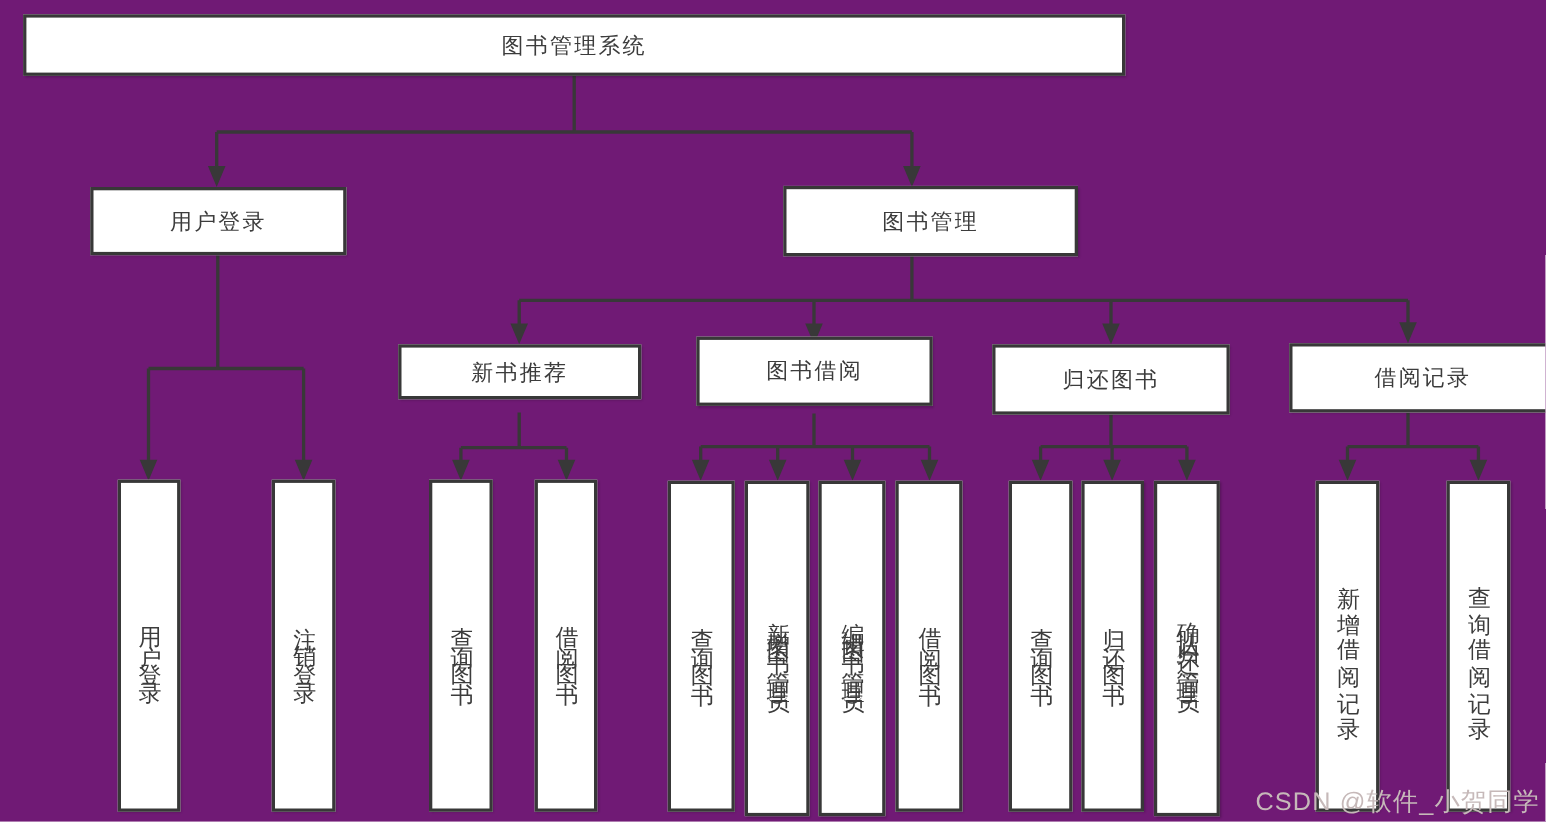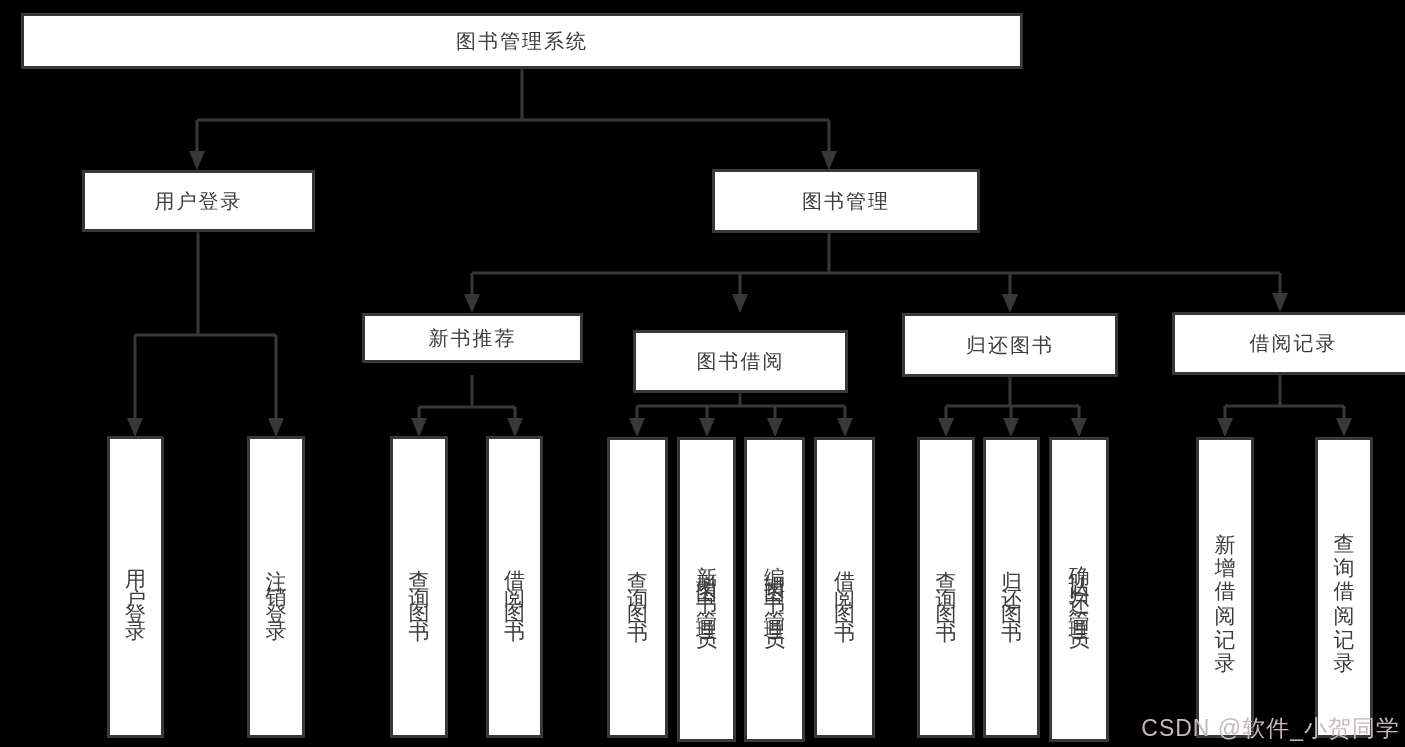--- a/index.html
+++ b/index.html
@@ -1,17 +1,17 @@
 <!DOCTYPE html>
 <html><head>
 <meta charset="utf-8">
 <style>
   html,body { margin:0; padding:0; background:#ffffff; }
   .stage {
-    position:relative; width:1405px; height:747px; background:#000000;
+    position:relative; width:1405px; height:747px; background:#701a75;
     font-family:"Liberation Sans", sans-serif; color:#3c3c3c; overflow:hidden;
   }
   .wires { position:absolute; left:0; top:0; width:1405px; height:747px; }
   .box {
     position:absolute; box-sizing:border-box;
     border:3px solid #383838; background:#ffffff;
     display:flex; align-items:center; justify-content:center;
     font-size:20px; letter-spacing:2px; white-space:nowrap;
     box-shadow:1.5px 1.5px 2px rgba(0,0,0,0.22);
   }
@@ -69,21 +69,21 @@
   <div class="box h" style="left:82px;top:170px;width:233px;height:62px">
     <span>用户登录</span>
   </div>
   <div class="box h" style="left:712px;top:169px;width:268px;height:64px">
     <span>图书管理</span>
   </div>
 
   <div class="box h" style="left:362px;top:313px;width:221px;height:50px">
     <span>新书推荐</span>
   </div>
-  <div class="box h" style="left:633px;top:330px;width:215px;height:63px">
+  <div class="box h" style="left:633px;top:306px;width:215px;height:63px">
     <span>图书借阅</span>
   </div>
   <div class="box h" style="left:902px;top:313px;width:216px;height:64px">
     <span>归还图书</span>
   </div>
   <div class="box h" style="left:1172px;top:312px;width:243px;height:63px">
     <span>借阅记录</span>
   </div>
 
   <div class="box v ls4" style="left:107px;top:436px;width:57px;height:302px">

